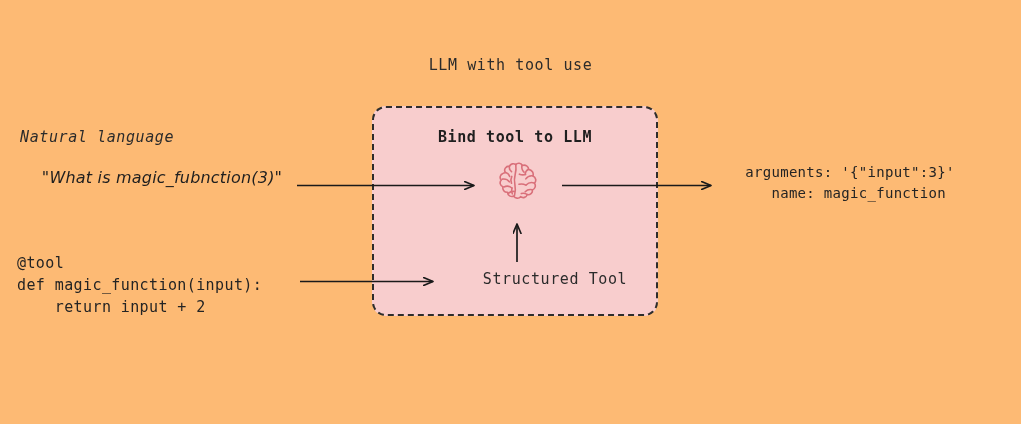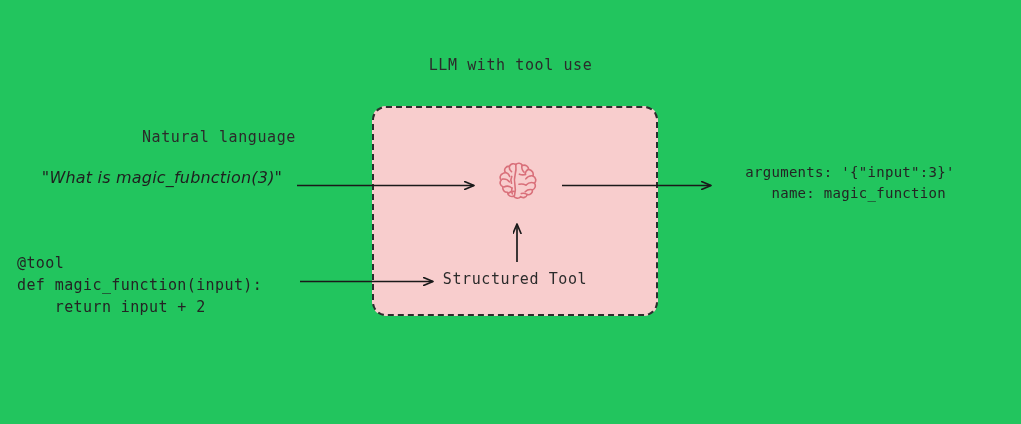--- a/index.html
+++ b/index.html
@@ -5,21 +5,21 @@
 <style>
   html, body {
     margin: 0;
     padding: 0;
     background: #ffffff;
   }
   #canvas {
     position: relative;
     width: 1021px;
     height: 424px;
-    background: #22c55e;
+    background: #fdba74;
     overflow: hidden;
     font-family: "DejaVu Sans Mono", "Liberation Mono", monospace;
     color: #262626;
   }
   .abs { position: absolute; }
 
   
   .diagram-title {
     left: 0;
     top: 56px;
@@ -28,21 +28,22 @@
     font-size: 15px;
     letter-spacing: 0.6px;
     color: #2b2b2b;
     white-space: pre;
   }
   .col-heading {
     font-size: 15px;
     letter-spacing: 0.6px;
     color: #2b2b2b;
     white-space: pre;
-    text-align: right;
+    text-align: left;
+    font-style: italic;
   }
   #heading-natural-language {
     left: 20px;
     top: 128px;
     width: 276px;
   }
   #heading-payload {
     left: 700px;
     top: 128px;
     width: 300px;
@@ -83,20 +84,21 @@
   
   #structured-tool-label {
     left: 372px;
     top: 270px;
     width: 286px;
     text-align: center;
     font-size: 15px;
     letter-spacing: 0.6px;
     color: #2b2b2b;
     white-space: pre;
+    padding-left: 40px;
   }
 
   
   #utterance {
     left: 24px;
     top: 168px;
     width: 276px;
     font-family: "DejaVu Sans", "Liberation Sans", sans-serif;
     font-size: 16px;
     font-style: italic;
@@ -145,20 +147,21 @@
 </style>
 </head>
 <body>
 
 <div id="canvas">
 
   <div class="abs diagram-title">LLM with tool use</div>
 
   <div class="abs" id="llm-box"></div>
 
+  <div class="abs" id="box-heading">Bind tool to LLM</div>
 
   <div class="abs" id="brain-icon">
     <svg viewBox="0 0 52 48" xmlns="http://www.w3.org/2000/svg" fill="none" stroke="#d9707a" stroke-width="1.6" stroke-linecap="round" stroke-linejoin="round">
       <path d="M14.5 12.5c-2.2-3.0 0.4-6.6 4.0-6.4 1.0-2.4 4.2-3.1 6.2-1.5 1.8-2.0 5.4-1.7 6.6 0.8 3.2-1.1 6.4 1.0 6.3 4.0 3.4 0.5 5.4 3.6 4.3 6.6 3.0 1.3 3.8 5.0 1.6 7.2 1.7 2.4 0.6 5.8-2.1 6.8 0.4 2.9-2.3 5.3-5.2 4.6-0.8 2.8-4.3 3.9-6.6 2.1-1.8 2.2-5.4 1.9-6.8-0.6-2.9 1.3-6.2-0.7-6.3-3.8-3.1 0.2-5.4-2.7-4.5-5.6-2.9-0.9-3.8-4.5-1.7-6.7-2.1-2.0-1.2-5.6 1.6-6.6 0.6-0.3 1.4-0.6 2.6-0.9z"></path>
       <path d="M24.8 4.6c0.4 3.2 0.2 6.6-0.6 9.6-0.9 3.4-1.0 7.0-0.3 10.4 0.7 3.6 0.6 7.4-0.4 10.9"></path>
       <path d="M18.5 6.1c-0.5 2.2 0.3 4.3 2.0 5.6"></path>
       <path d="M14.8 12.6c1.9 0.6 3.3 2.0 3.9 3.8"></path>
       <path d="M11.5 19.1c2.6-0.4 5.2 0.6 6.8 2.7"></path>
       <path d="M12.9 27.0c2.6-1.3 5.8-0.9 8.0 1.0"></path>
       <path d="M17.6 33.2c1.6-1.5 3.8-2.1 5.9-1.7"></path>

